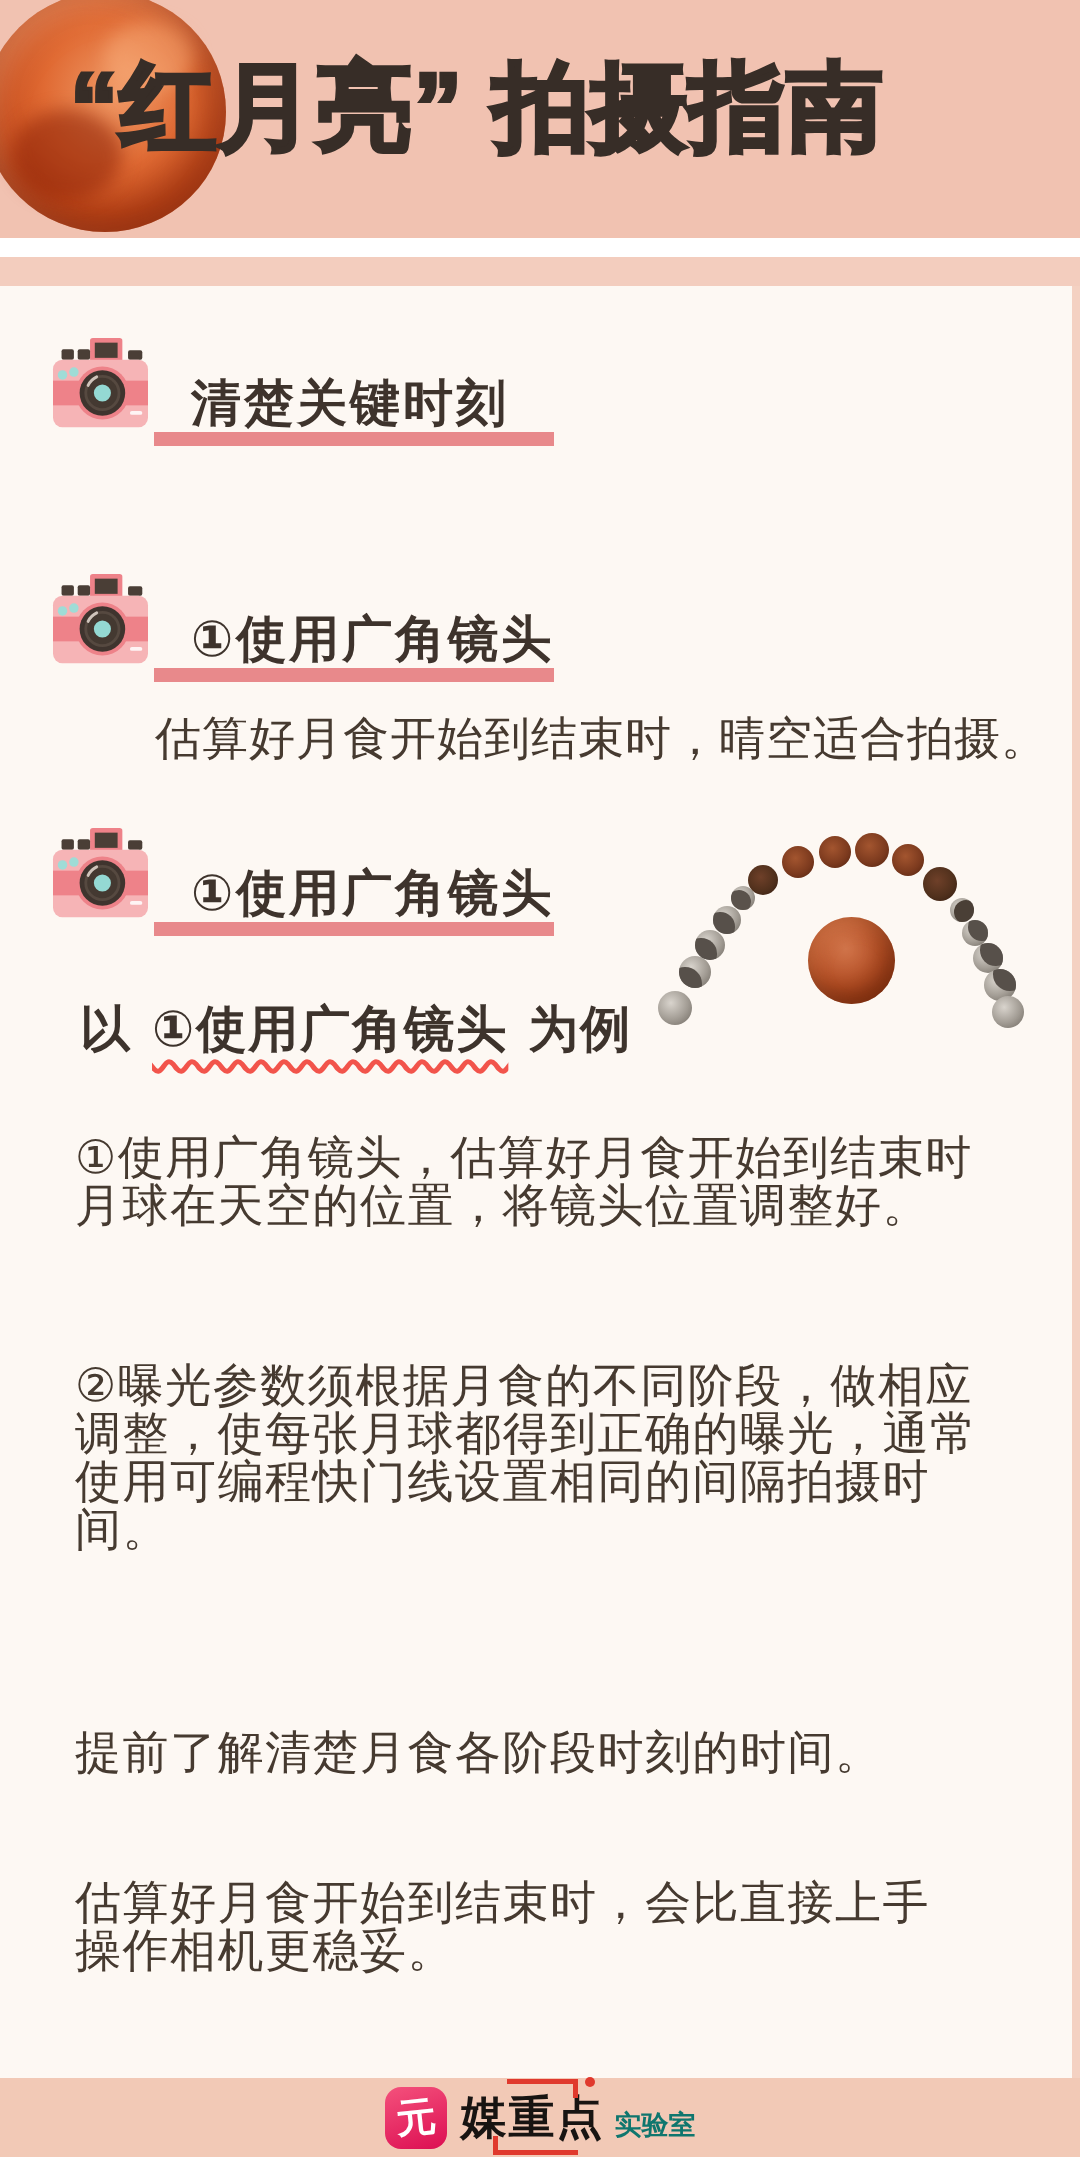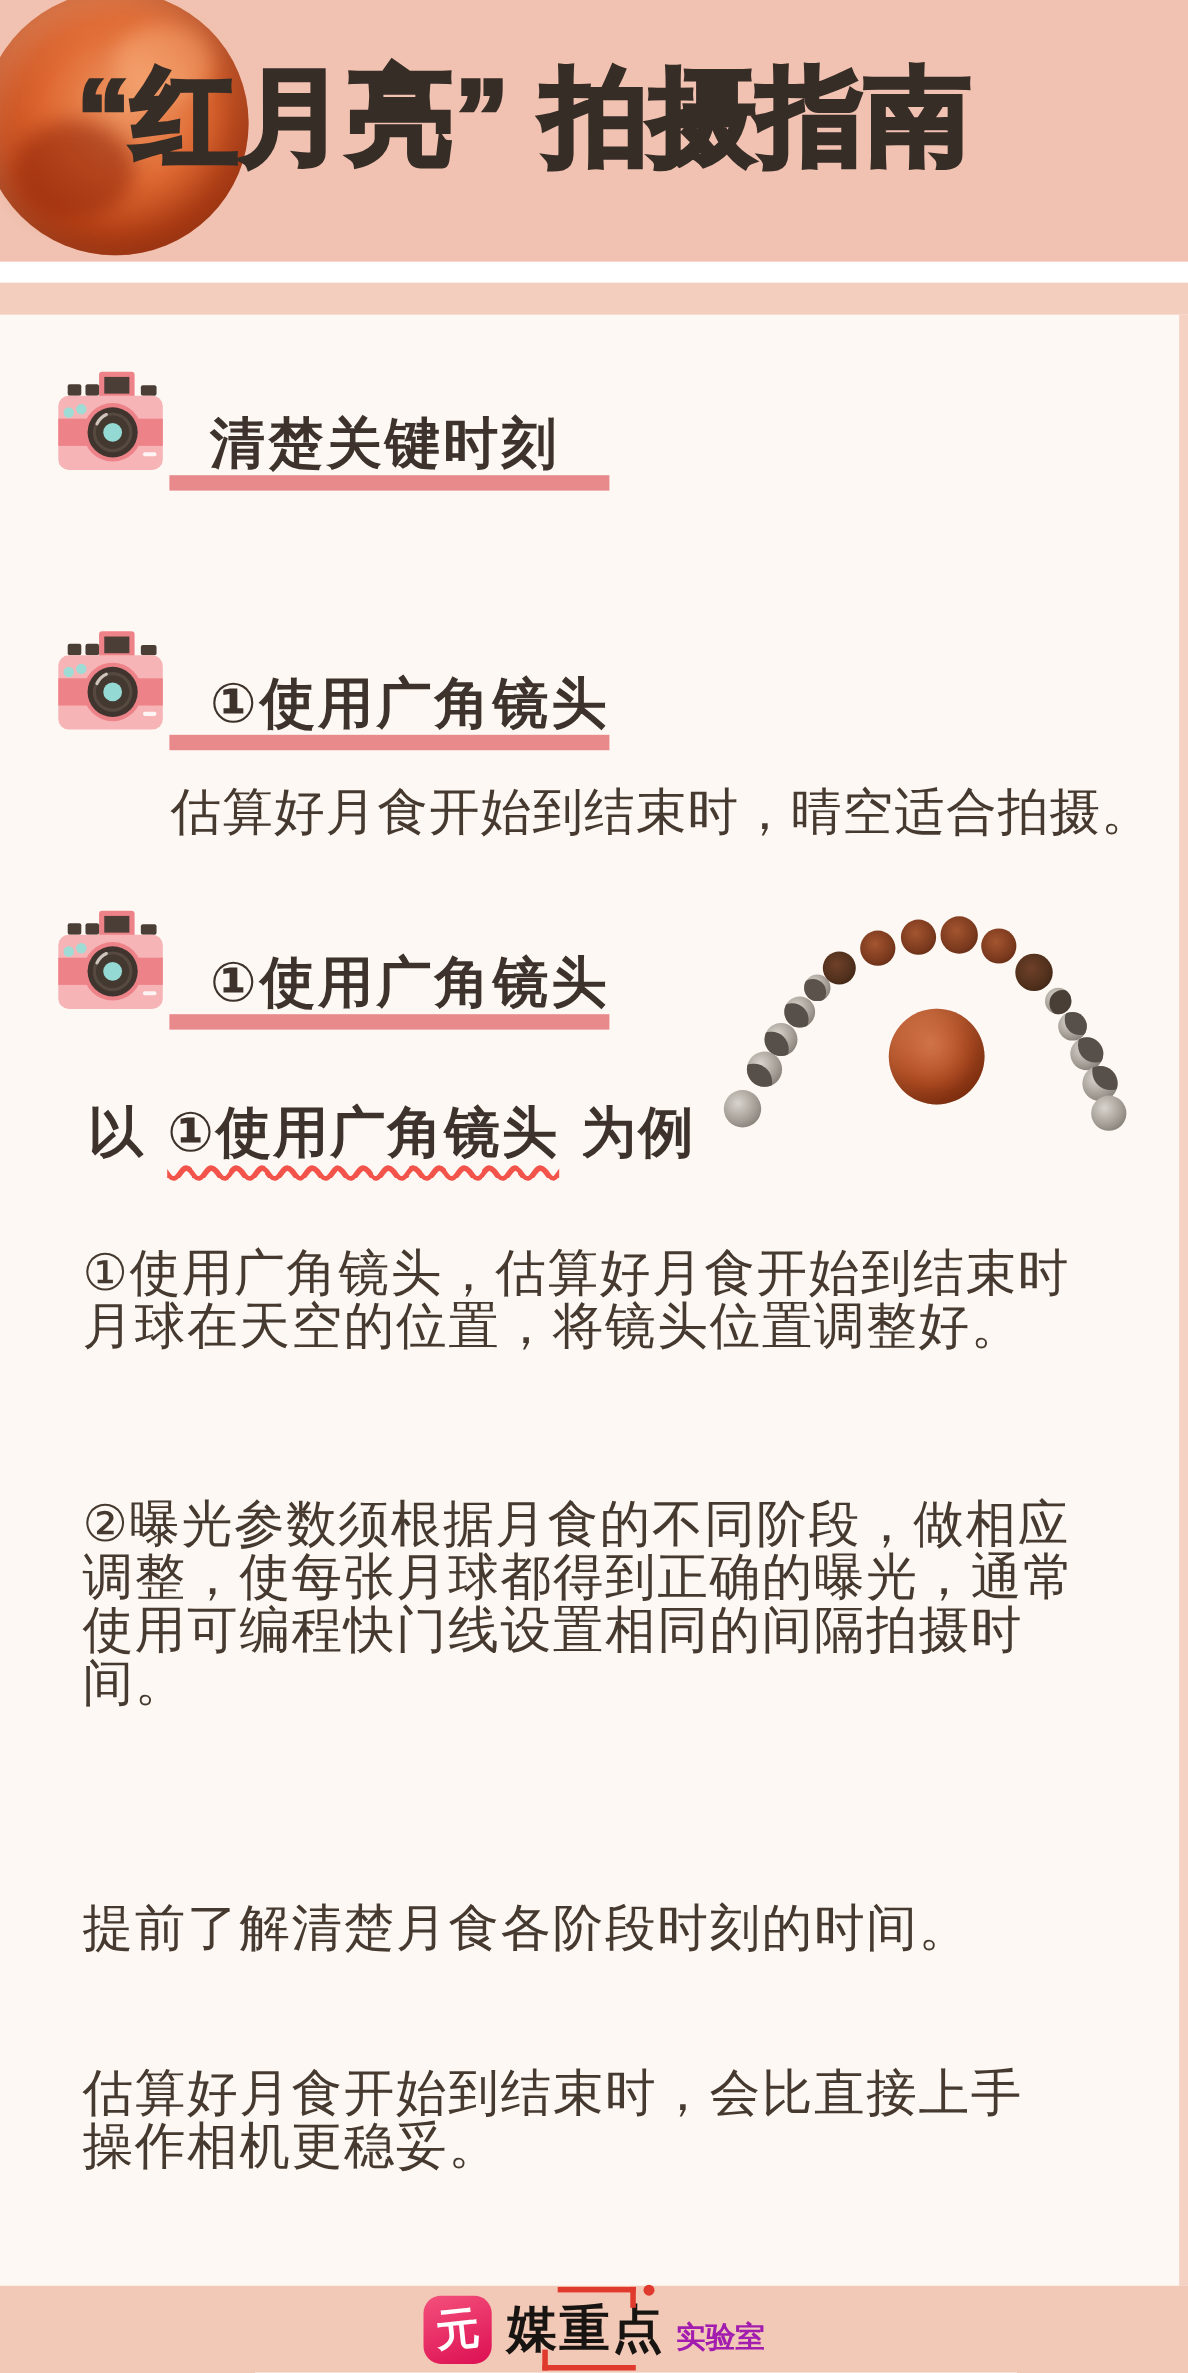--- a/index.html
+++ b/index.html
@@ -54,21 +54,21 @@
   .tip-1{top:1133px;} .tip-2{top:1361px;} .tip-3{top:1728px;} .tip-4{top:1878px;}
 
   
   .footer{position:absolute;left:0;top:2078px;width:1080px;height:79px;background:#f2c9b6;
         display:flex;align-items:center;justify-content:center;gap:14px;}
   .logo-badge{width:62px;height:62px;border-radius:16px;background:linear-gradient(160deg,#f4517c,#dc0e52);
         display:flex;align-items:center;justify-content:center;flex:0 0 auto;}
   .logo-badge span{color:#fff;font-size:40px;font-weight:900;transform:rotate(-6deg);}
   .brand{position:relative;display:flex;align-items:center;}
   .brand-main{font-size:46px;font-weight:900;color:#181412;letter-spacing:2px;white-space:nowrap;}
-  .brand-sub{font-size:27px;font-weight:800;color:#a21caf;margin-left:10px;margin-top:15px;white-space:nowrap;}
+  .brand-sub{font-size:27px;font-weight:800;color:#0f766e;margin-left:10px;margin-top:15px;white-space:nowrap;}
   .acc{position:absolute;pointer-events:none;}
   .acc-top{left:46px;top:-8px;width:66px;height:14px;border-top:5px solid #e0392d;border-right:5px solid #e0392d;}
   .acc-bottom{left:32px;bottom:-6px;width:80px;height:14px;border-bottom:5px solid #e0392d;border-left:5px solid #e0392d;}
   .acc-dot{left:124px;top:-10px;width:10px;height:10px;border-radius:50%;background:#e0392d;}
 </style>
 </head>
 <body>
 
 <div class="page">
 

